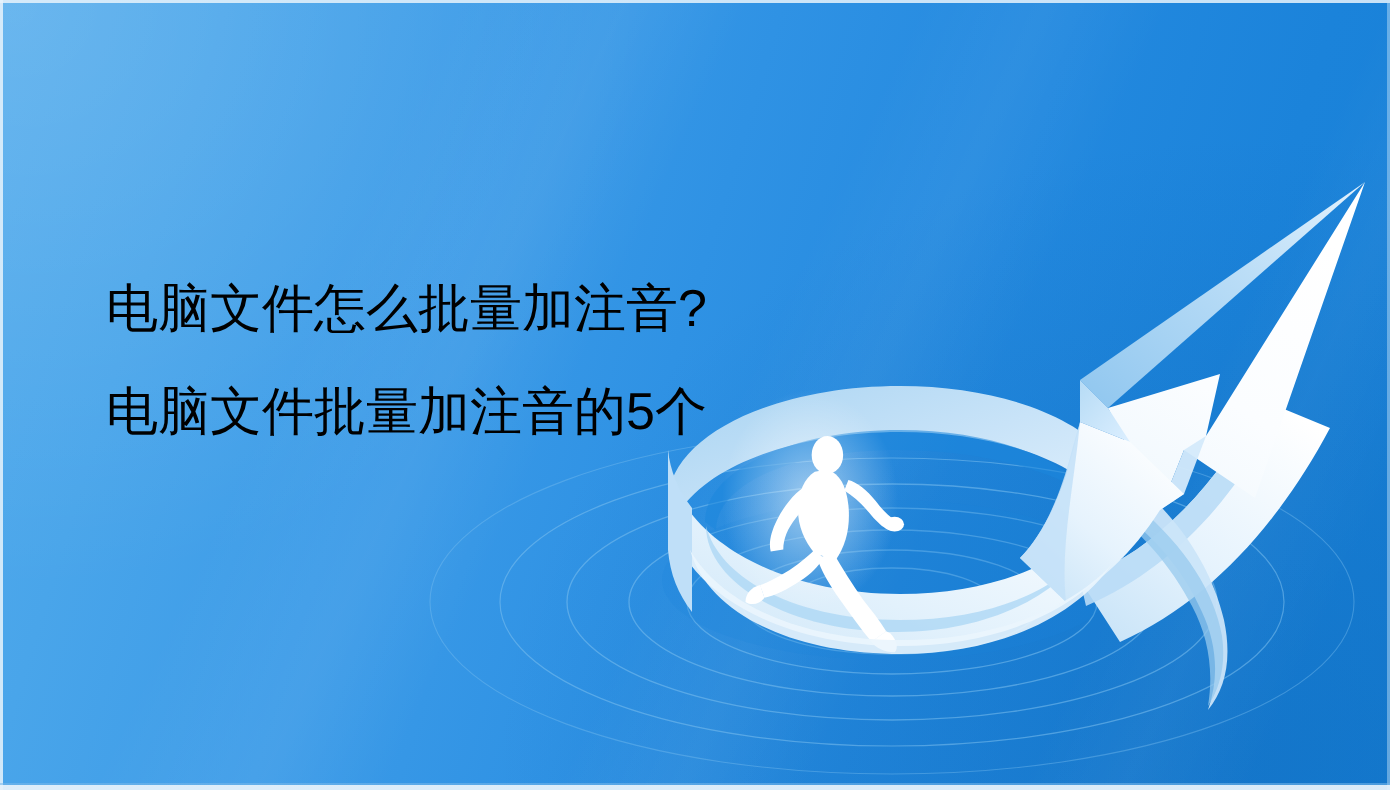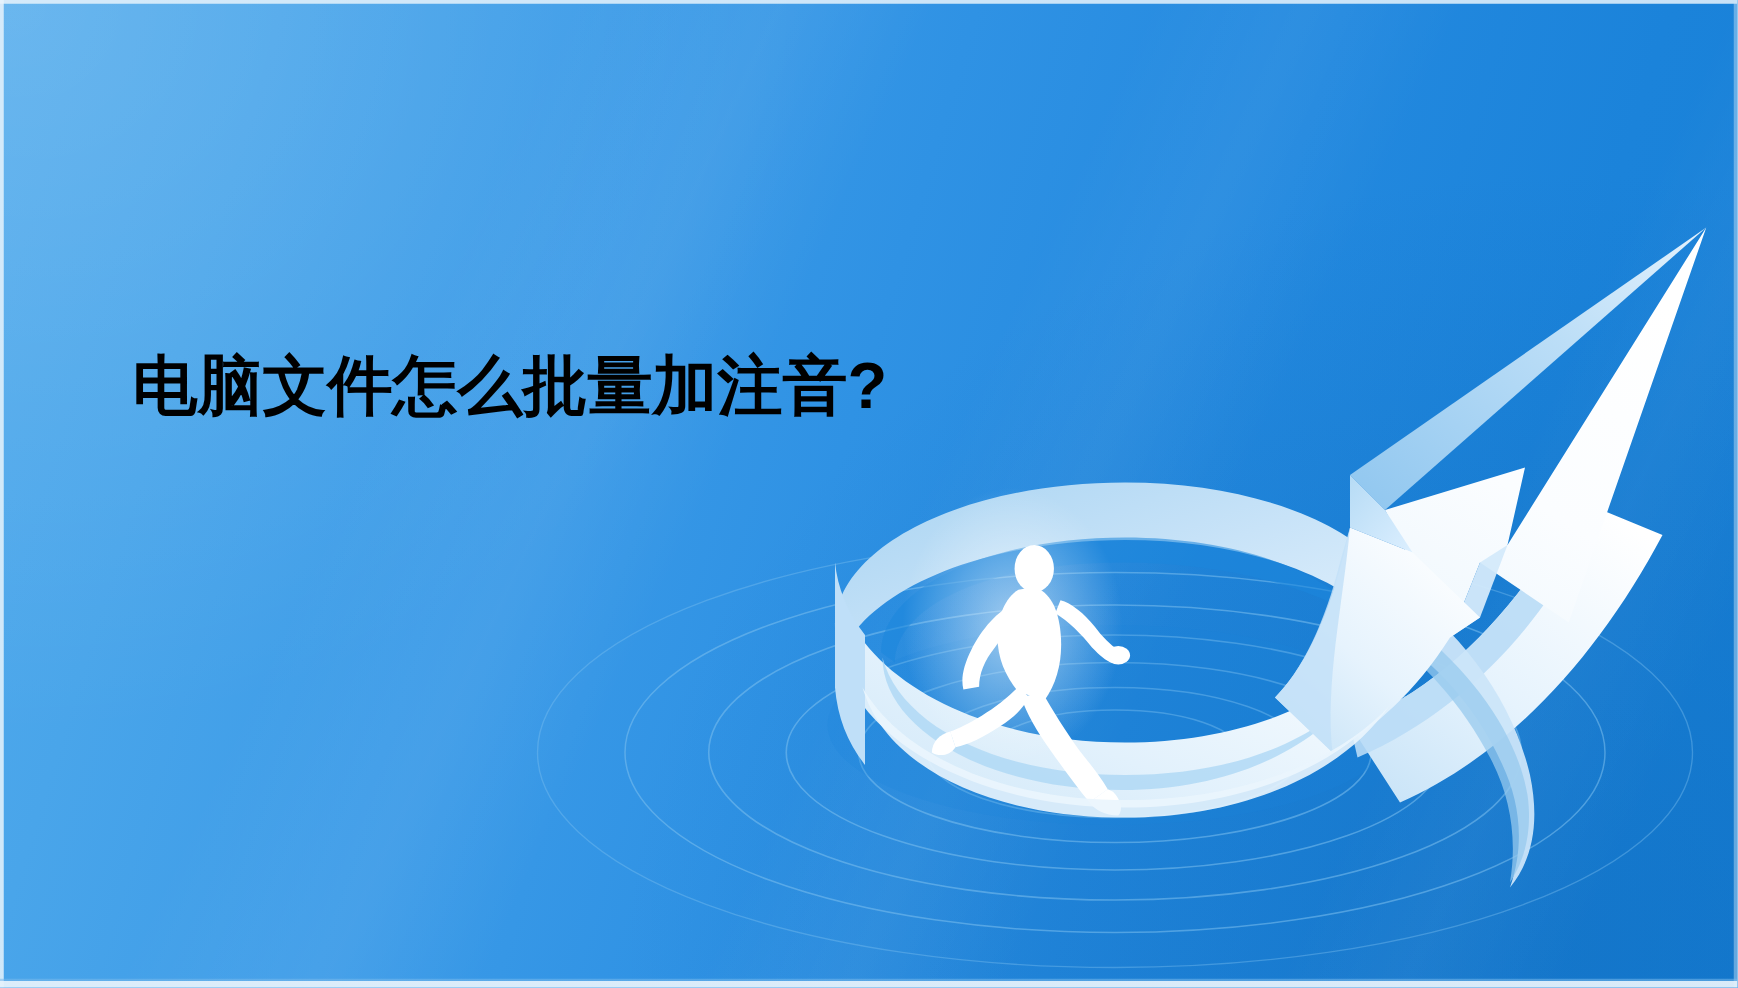--- a/index.html
+++ b/index.html
@@ -92,21 +92,21 @@
   .graphic svg { display: block; width: 100%; height: 100%; overflow: visible; }
 
   
   .headline {
     position: absolute;
     left: 106px;
     top: 258px;
     width: 760px;
     color: #000000;
     font-size: 52px;
-    font-weight: bold;
+    font-weight: normal;
     line-height: 103px;
     letter-spacing: 0px;
     white-space: nowrap;
     text-rendering: geometricPrecision;
   }
   .headline .ln { display: block; }
 </style>
 </head>
 <body>
 
@@ -293,20 +293,21 @@
       <path d="M 170 400
                C 200 452, 276 488, 372 490
                C 466 492, 548 462, 592 414
                C 552 472, 468 506, 372 504
                C 268 502, 188 462, 170 400 Z" fill="#eaf5fd" opacity="0.9"></path>
     </svg>
   </div>
 
   <div class="headline">
     <span class="ln">电脑文件怎么批量加注音?</span>
+    <span class="ln">电脑文件批量加注音的5个</span>
   </div>
 
   <div class="edge-top"></div>
   <div class="edge-left"></div>
   <div class="edge-right"></div>
   <div class="edge-bottom"></div>
 
 </div>
 
 </body></html>

